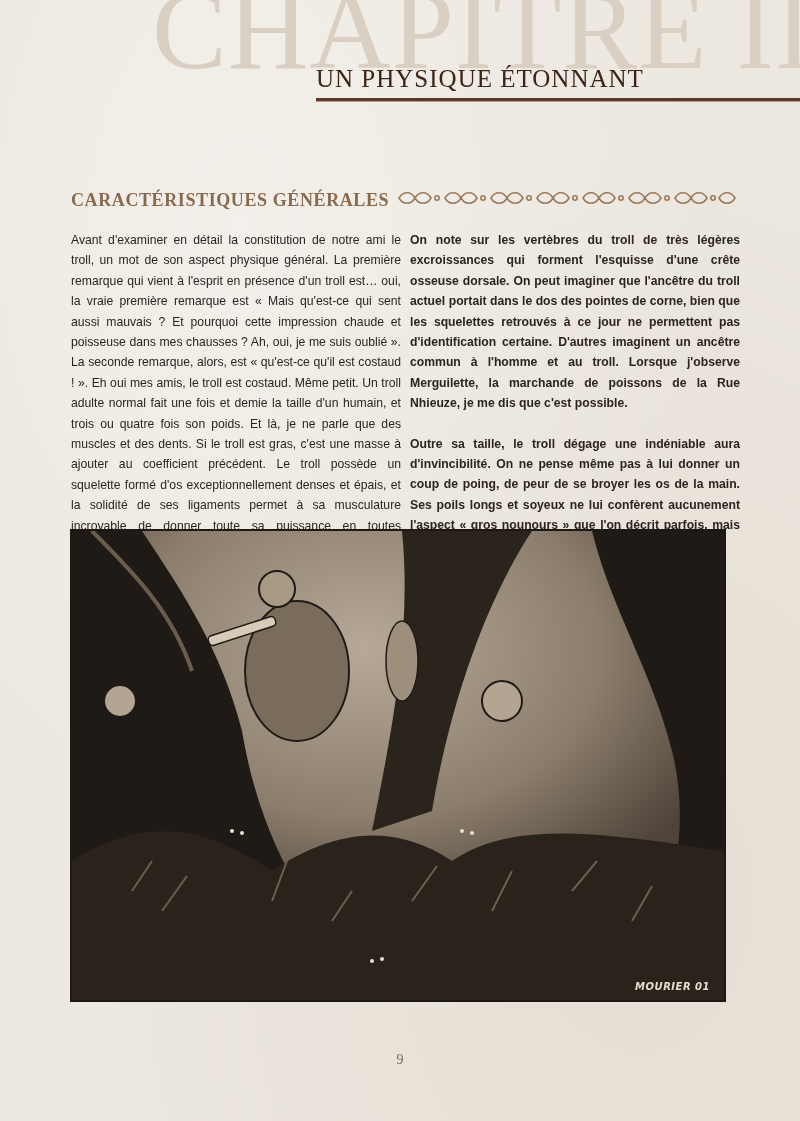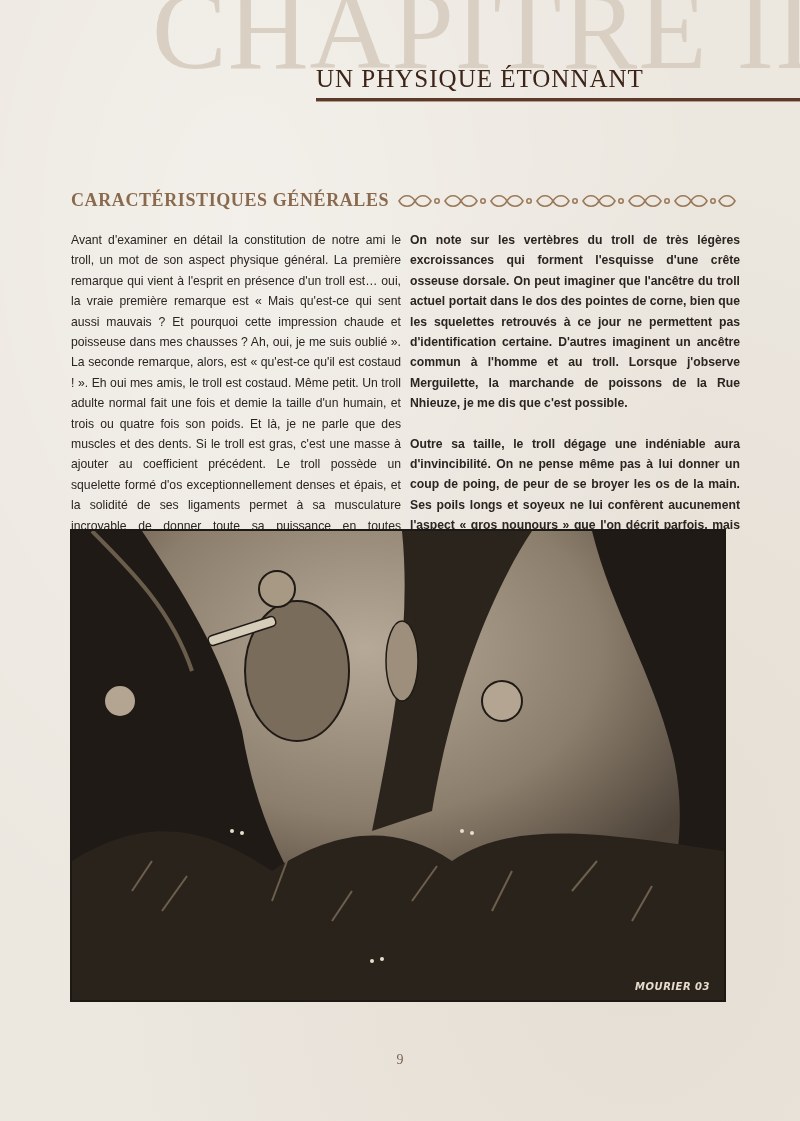--- a/index.html
+++ b/index.html
@@ -24,21 +24,21 @@
     font-size: 25px; color: #3d2418; letter-spacing: 1px;
     white-space: nowrap; line-height: 1;
   }
   .title-rule {
     position: absolute; left: 316px; top: 98px; width: 484px;
     height: 3px; background: #5a3a2a;
     border-bottom: 1px solid #b59a86;
   }
   .section-head {
     position: absolute; left: 71px; top: 190px;
-    display: flex; align-items: center;
+    display: flex; 
   }
   .section-title {
     font-family: "Liberation Serif", serif;
     font-size: 18px; font-weight: bold; letter-spacing: 0.6px;
     color: #8a6a4e; white-space: nowrap;
   }
   .ornament {
     margin-left: 8px; height: 16px; width: 340px;
   }
   .col {
@@ -139,16 +139,16 @@
     </g>
     <g fill="#e8dfcf">
       <circle cx="300" cy="430" r="2"></circle>
         <circle cx="310" cy="428" r="2"></circle>
       <circle cx="390" cy="300" r="2"></circle>
         <circle cx="400" cy="302" r="2"></circle>
       <circle cx="160" cy="300" r="2"></circle>
         <circle cx="170" cy="302" r="2"></circle>
     </g>
   </svg>
-  <div class="signature">MOURIER 03</div>
+  <div class="signature">MOURIER 01</div>
 </div>
 
 <div class="page-number">9</div>
 
 </body></html>

